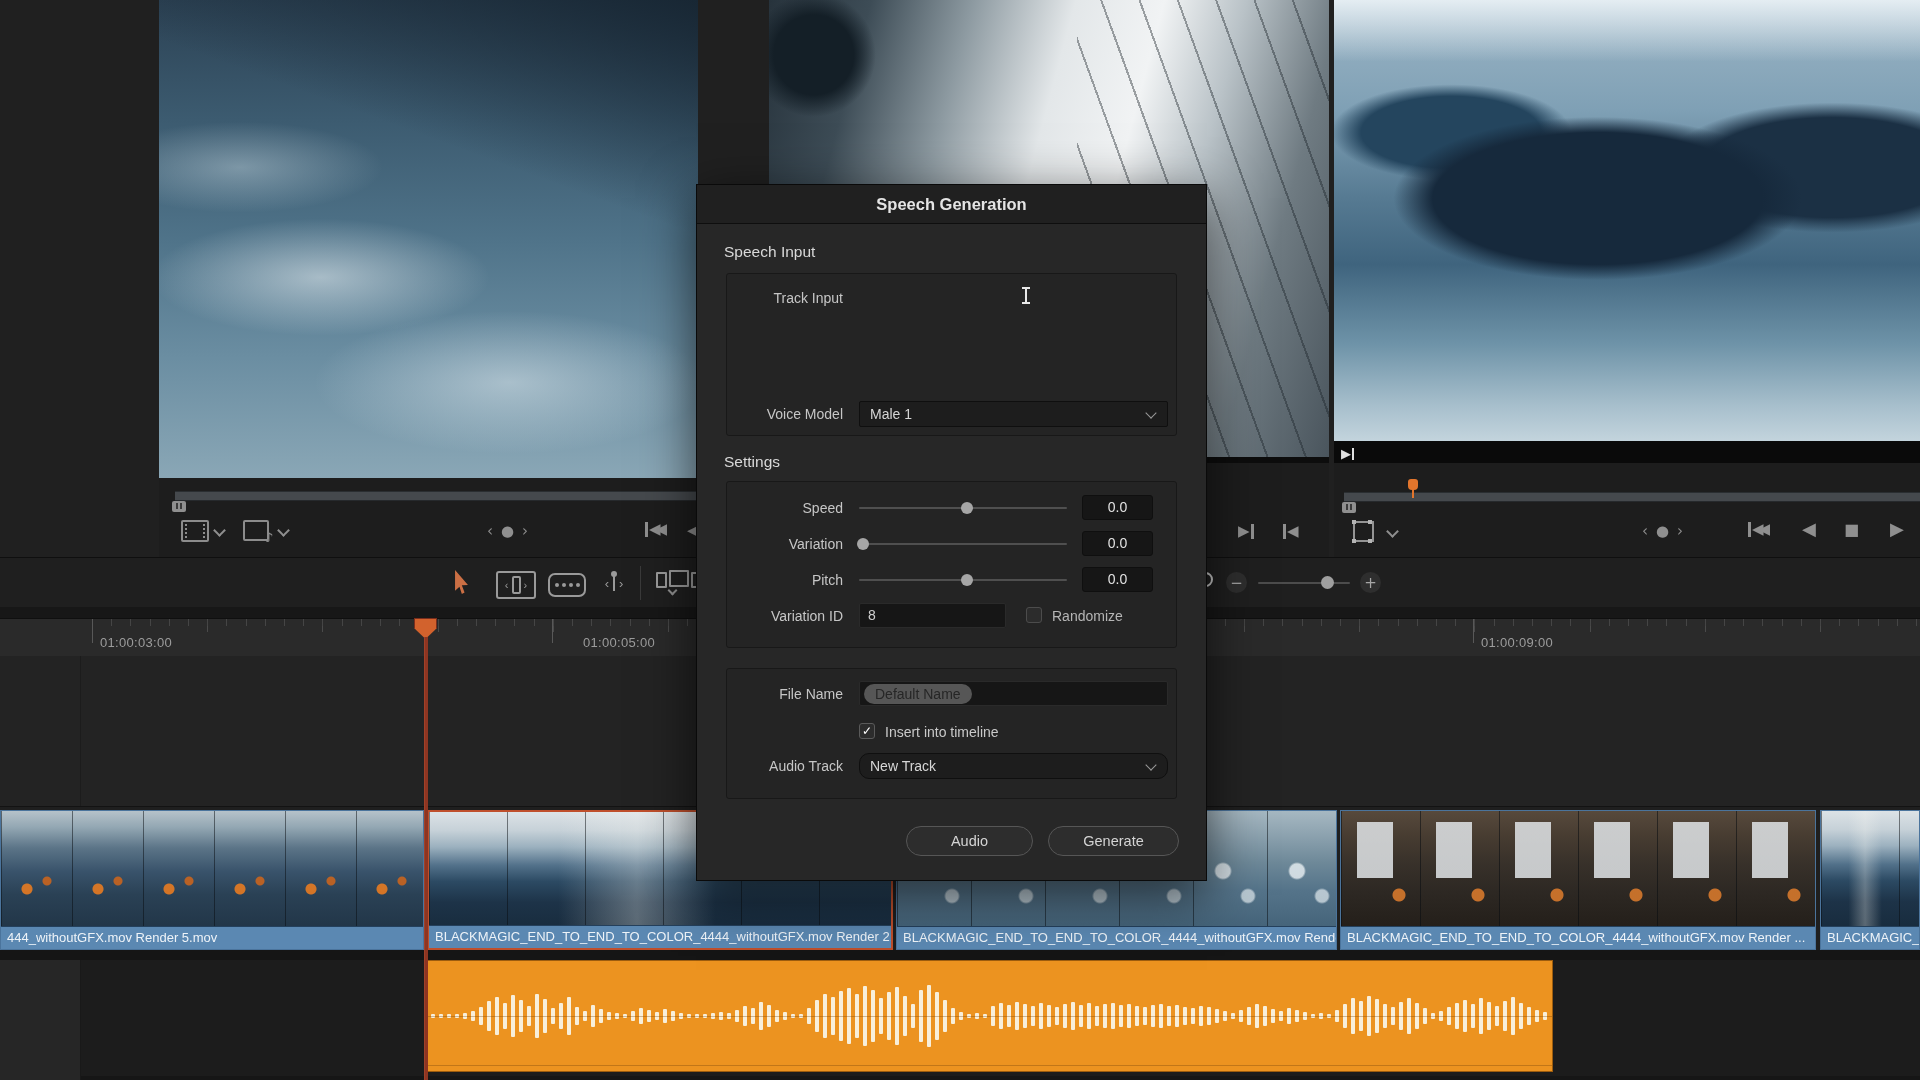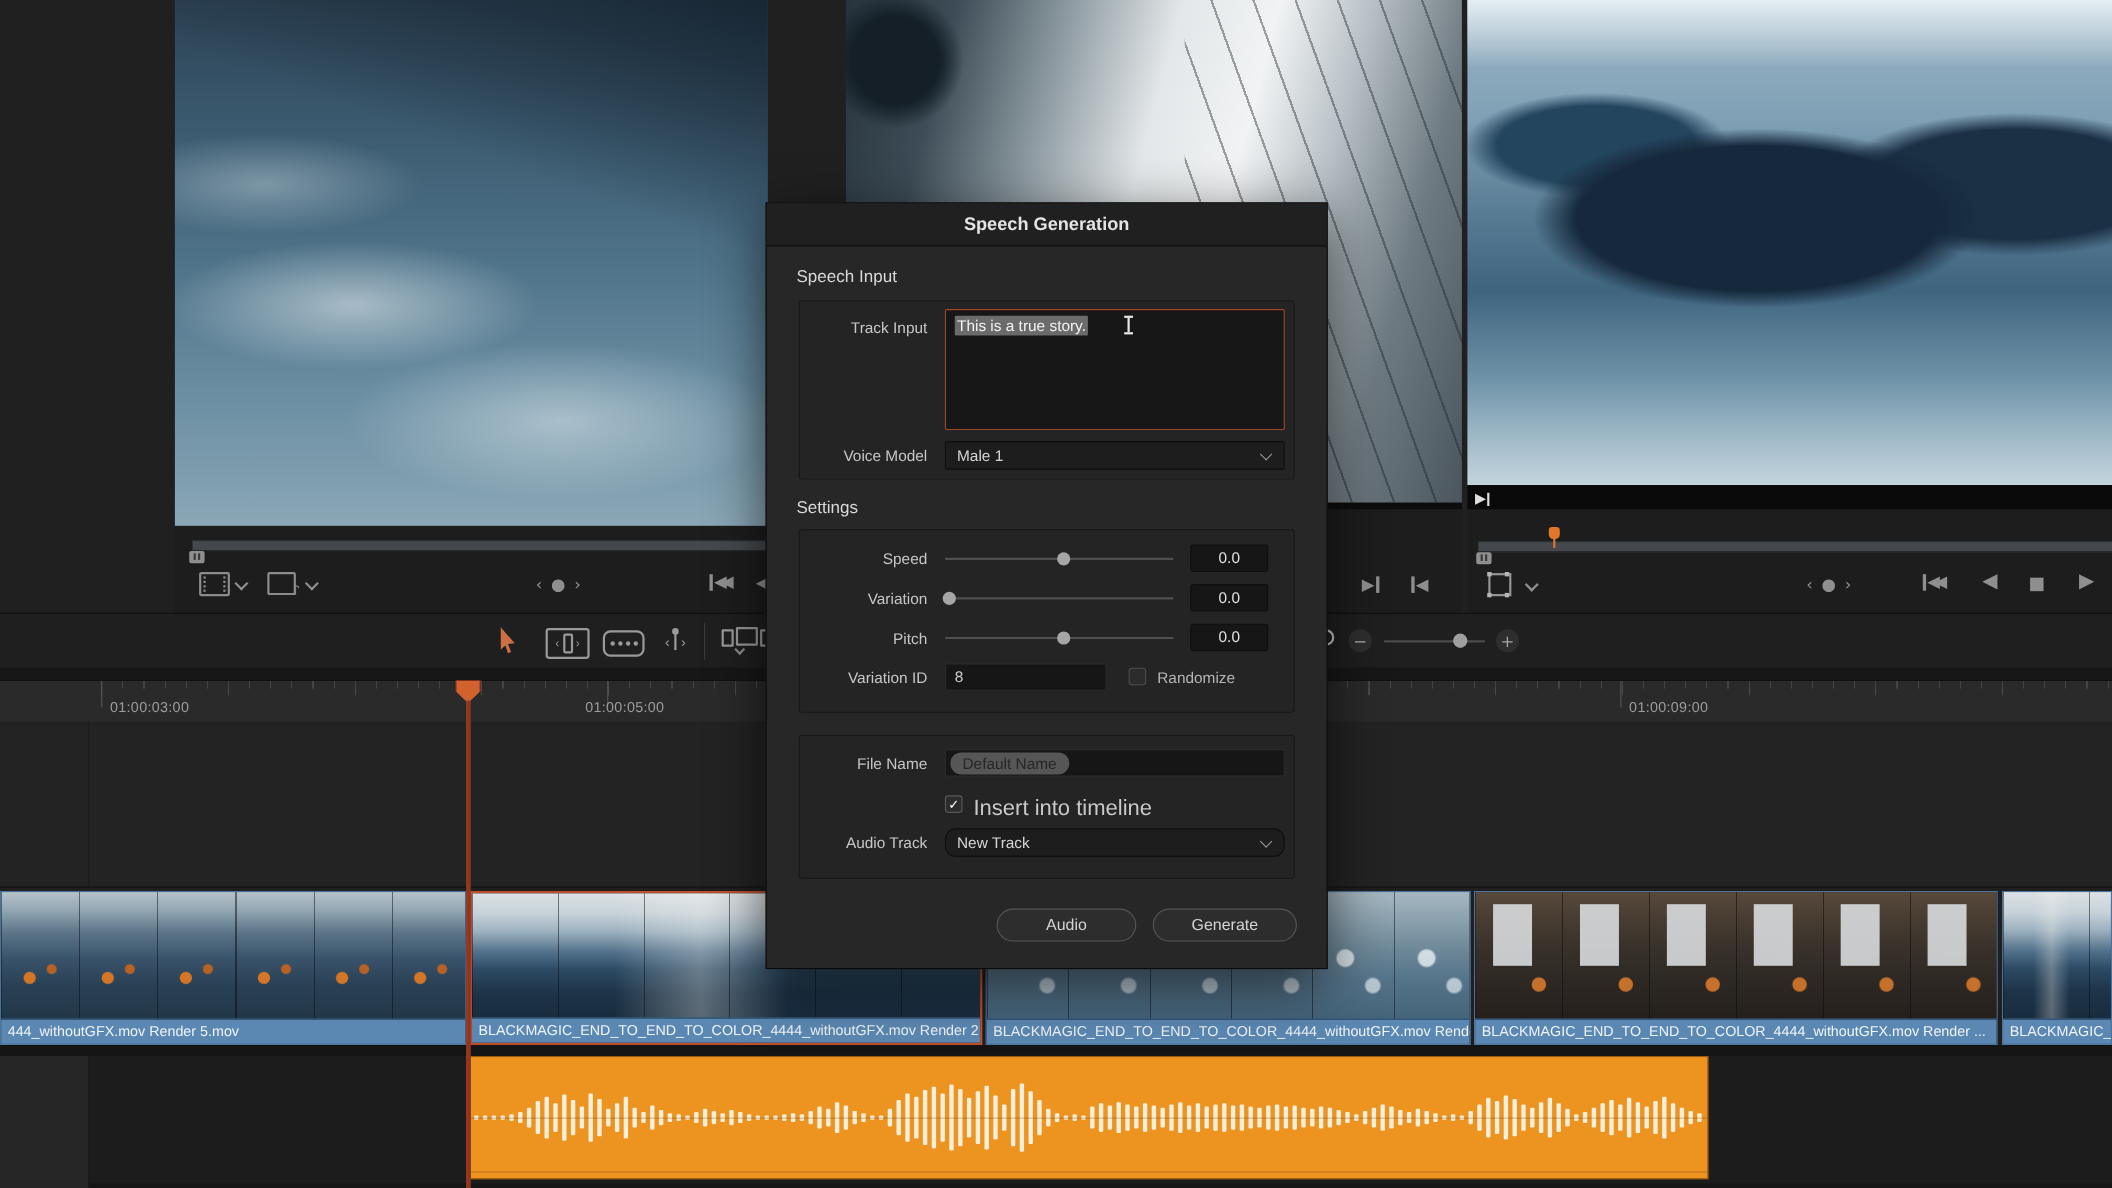--- a/index.html
+++ b/index.html
@@ -276,21 +276,21 @@
       </div>
   </div>
   <div class="abs" style="left:0;top:607px;width:1920px;height:11px;background:#171717;" data-name="toolbar-lower-strip"></div>
 
   <div class="abs" id="ruler" data-name="timeline-ruler">
     <div class="majortick" style="left:92px;"></div>
     <div class="majortick" style="left:552px;"></div>
     <div class="majortick" style="left:1012px;"></div>
     <div class="majortick" style="left:1473px;"></div>
     <div class="tc" style="left:100px;" data-name="timecode-label">01:00:03:00</div>
-    <div class="tc" style="left:532px;" data-name="timecode-label">01:00:05:00</div>
+    <div class="tc" style="left:583px;" data-name="timecode-label">01:00:05:00</div>
     <div class="tc" style="left:1481px;" data-name="timecode-label">01:00:09:00</div>
   </div>
 
   <div class="abs" id="tracks" data-name="timeline-tracks">
     <div class="vline80"></div>
     <div class="vlane" data-name="video-track-lane"></div>
     <div class="gapstrip"></div>
     <div class="alane" data-name="audio-track-lane"></div>
     <div class="leftcol" data-name="audio-lane-left-column"></div>
 
@@ -466,23 +466,20 @@
   <div class="abs" id="playheadHead" data-name="playhead-marker"></div>
   <div class="abs" id="playheadLine" data-name="playhead-line"></div>
 
   <div class="abs" id="dialog" data-name="speech-generator-dialog">
     <div id="dlgTitle" data-name="dialog-title">Speech Generation</div>
 
     <div class="secheader" style="top:58px;" data-name="speech-input-section-label">Speech Input</div>
 
     <div class="groupbox" style="top:88px;height:163px;" data-name="speech-input-group">
       <div class="vlabel" style="top:16px;" data-name="text-input-label">Track Input</div>
-      <div class="txtarea" data-name="text-input-field">
-        <span class="sel" data-name="text-input-value">This is a true story.</span>
-      </div>
       <div class="ibeam" style="left:298px;top:15px;" data-name="text-cursor-ibeam"></div>
       <div class="vlabel" style="top:132px;" data-name="voice-model-label">Voice Model</div>
       <div class="dropdown" style="top:127px;" data-name="voice-model-dropdown">
         <span>Male 1</span>
         <div class="chev" data-name="chevron-down-icon"></div>
       </div>
     </div>
 
     <div class="secheader" style="top:268px;" data-name="settings-section-label">Settings</div>
 
@@ -513,21 +510,21 @@
       <div class="cbox" style="left:299px;top:125px;" data-name="randomize-checkbox"></div>
       <div class="abs" style="left:325px;top:126px;font-size:14px;color:#b5b5b5;" data-name="randomize-label">Randomize</div>
     </div>
 
     <div class="groupbox" style="top:483px;height:131px;" data-name="output-group">
       <div class="vlabel" style="top:17px;" data-name="file-name-label">File Name</div>
       <div class="textinput" style="top:12px;width:309px;padding-left:2px;" data-name="file-name-input">
         <span class="pill" data-name="file-name-placeholder">Default Name</span>
       </div>
       <div class="cbox" style="left:132px;top:54px;border-color:#5a5a5a;" data-name="insert-into-timeline-checkbox"><span>✓</span></div>
-      <div class="abs" style="left:158px;top:55px;font-size:20px;color:#c9c9c9;" data-name="insert-into-timeline-label">Insert into timeline</div>
+      <div class="abs" style="left:158px;top:55px;font-size:14px;color:#c9c9c9;" data-name="insert-into-timeline-label">Insert into timeline</div>
       <div class="vlabel" style="top:89px;" data-name="audio-track-label">Audio Track</div>
       <div class="dropdown" style="top:84px;border-radius:10px;" data-name="audio-track-dropdown">
         <span>New Track</span>
         <div class="chev" data-name="chevron-down-icon"></div>
       </div>
     </div>
 
     <div class="btnpill" style="left:209px;top:641px;width:127px;" data-name="cancel-button">Audio</div>
     <div class="btnpill" style="left:351px;top:641px;width:131px;" data-name="generate-button">Generate</div>
   </div>

